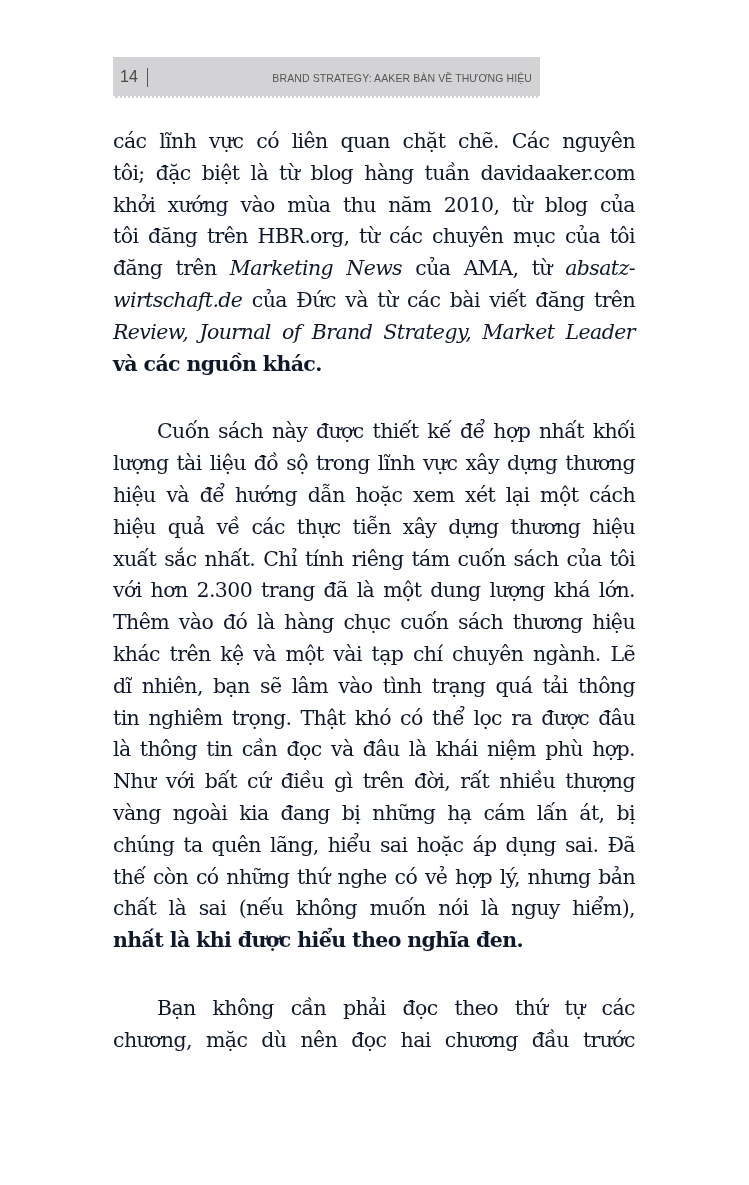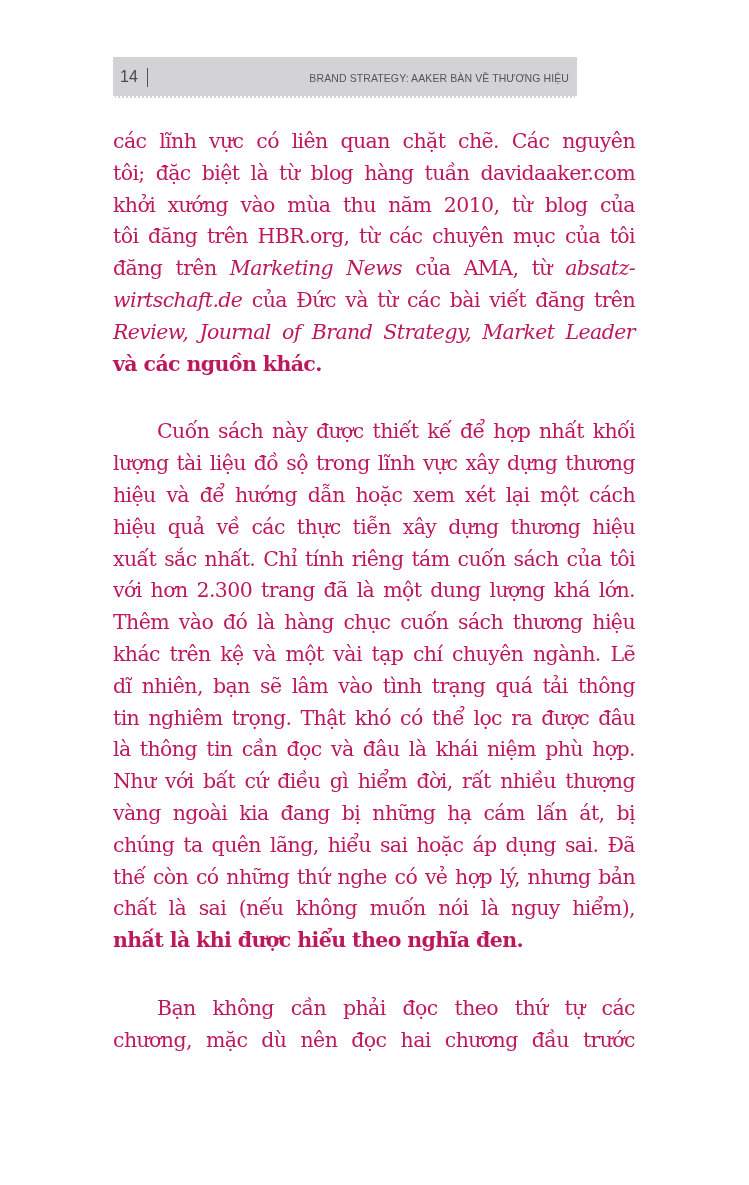--- a/index.html
+++ b/index.html
@@ -1,37 +1,37 @@
 <!DOCTYPE html>
 <html><head>
 <meta charset="utf-8">
 <style>
   html, body { margin: 0; padding: 0; background: #ffffff; }
   body { width: 749px; height: 1185px; position: relative; overflow: hidden; }
   .header {
-    position: absolute; left: 113px; top: 57px; width: 464px; height: 41px;
+    position: absolute; left: 113px; top: 57px; width: 427px; height: 41px;
     background: #d3d3d5;
     border-bottom: 2px dotted #ffffff;
     box-sizing: border-box;
   }
   .page-num {
     position: absolute; left: 7px; top: 11px;
     font-family: "Liberation Sans", sans-serif; font-size: 16px; color: #4a4a4a;
   }
   .sep {
     position: absolute; left: 34px; top: 11px; width: 1px; height: 19px; background: #555;
   }
   .running-title {
     position: absolute; right: 8px; top: 15px;
     font-family: "Liberation Sans", sans-serif; font-size: 10.5px; color: #555;
     letter-spacing: 0.1px;
   }
   .body-text {
     position: absolute; left: 113px; top: 126px; width: 522px;
-    font-family: "DejaVu Serif", serif; font-size: 20.5px; color: #be185d;
+    font-family: "DejaVu Serif", serif; font-size: 20.5px; color: #0f172a;
   }
   .para { margin: 0 0 11px 0; }
   .line {
     display: block; height: 31.8px; line-height: 31.8px;
     text-align: justify; text-align-last: justify; white-space: nowrap;
     letter-spacing: -0.6px;
   }
   .line.last { text-align-last: left; font-weight: bold; }
   .line.indent { padding-left: 44px; margin-top: 36px; }
   .line span { white-space: normal; }
@@ -62,21 +62,21 @@
       <div class="line"><span>lượng tài liệu đồ sộ trong lĩnh vực xây dựng thương</span></div>
       <div class="line"><span>hiệu và để hướng dẫn hoặc xem xét lại một cách</span></div>
       <div class="line"><span>hiệu quả về các thực tiễn xây dựng thương hiệu</span></div>
       <div class="line"><span>xuất sắc nhất. Chỉ tính riêng tám cuốn sách của tôi</span></div>
       <div class="line"><span>với hơn 2.300 trang đã là một dung lượng khá lớn.</span></div>
       <div class="line"><span>Thêm vào đó là hàng chục cuốn sách thương hiệu</span></div>
       <div class="line"><span>khác trên kệ và một vài tạp chí chuyên ngành. Lẽ</span></div>
       <div class="line"><span>dĩ nhiên, bạn sẽ lâm vào tình trạng quá tải thông</span></div>
       <div class="line"><span>tin nghiêm trọng. Thật khó có thể lọc ra được đâu</span></div>
       <div class="line"><span>là thông tin cần đọc và đâu là khái niệm phù hợp.</span></div>
-      <div class="line"><span>Như với bất cứ điều gì hiểm đời, rất nhiều thượng</span></div>
+      <div class="line"><span>Như với bất cứ điều gì trên đời, rất nhiều thượng</span></div>
       <div class="line"><span>vàng ngoài kia đang bị những hạ cám lấn át, bị</span></div>
       <div class="line"><span>chúng ta quên lãng, hiểu sai hoặc áp dụng sai. Đã</span></div>
       <div class="line"><span>thế còn có những thứ nghe có vẻ hợp lý, nhưng bản</span></div>
       <div class="line"><span>chất là sai (nếu không muốn nói là nguy hiểm),</span></div>
       <div class="line last"><span>nhất là khi được hiểu theo nghĩa đen.</span></div>
     </div>
   <div class="para">
       <div class="line indent"><span>Bạn không cần phải đọc theo thứ tự các</span></div>
       <div class="line"><span>chương, mặc dù nên đọc hai chương đầu trước</span></div>
     </div>

